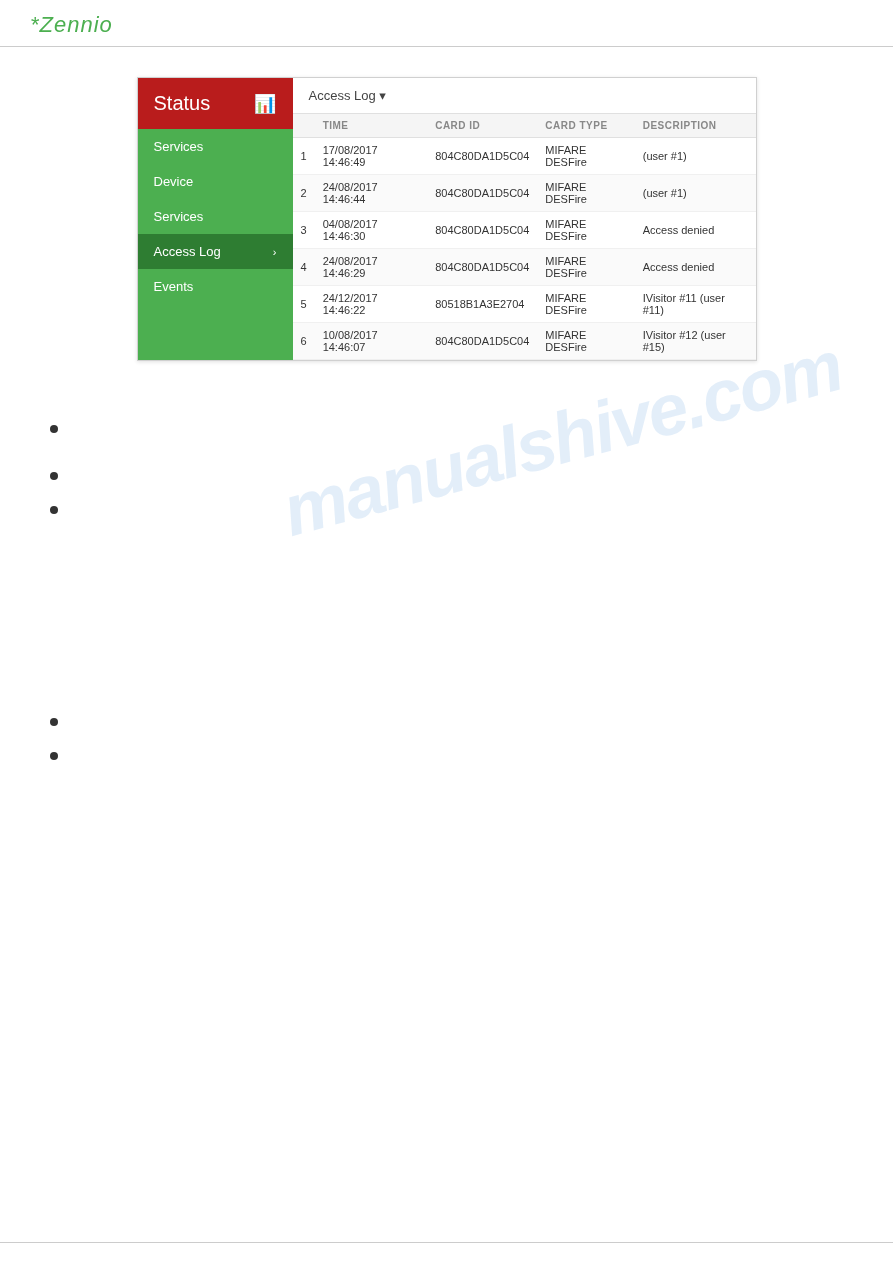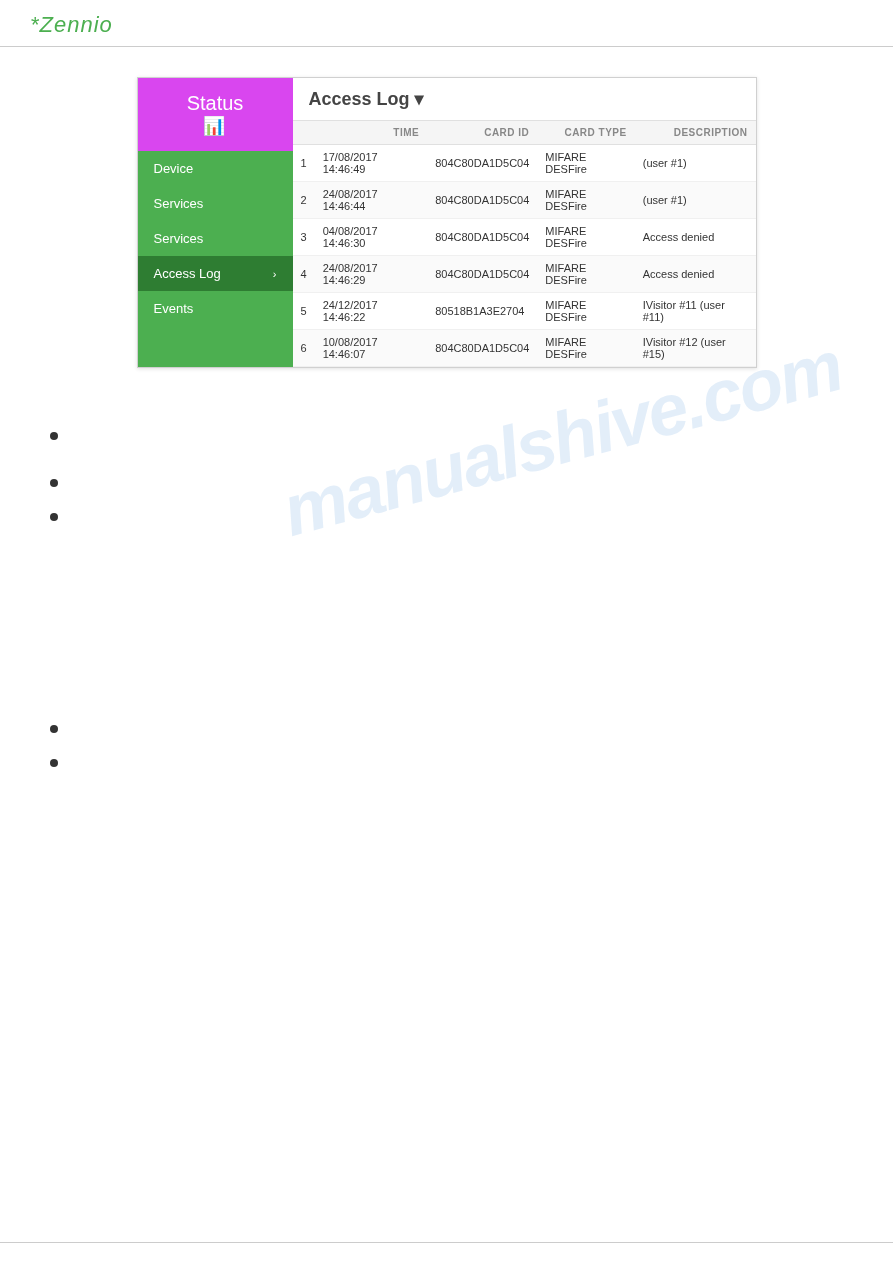--- a/index.html
+++ b/index.html
@@ -45,26 +45,25 @@
       background: #fff;
     }
 
     
     .sidebar {
       width: 155px;
       background: #4caf50;
       flex-shrink: 0;
     }
     .sidebar-header {
-      background: #d946ef;
+      background: #b91c1c;
       padding: 14px 16px 14px 16px;
       display: flex;
       align-items: center;
-      justify-content: center;
-      flex-direction: column;
+      justify-content: space-between;
     }
     .sidebar-title {
       color: #fff;
       font-size: 20px;
       font-weight: 400;
     }
     .sidebar-icon {
       color: #fff;
       font-size: 18px;
     }
@@ -90,36 +89,36 @@
       flex: 1;
       background: #fff;
     }
     .content-header {
       padding: 10px 16px;
       border-bottom: 1px solid #e0e0e0;
       display: flex;
       align-items: center;
     }
     .content-title {
-      font-size: 18px;
+      font-size: 13px;
       color: #444;
-      font-weight: 700;
+      font-weight: 400;
     }
 
     
     .log-table {
       width: 100%;
       border-collapse: collapse;
       font-size: 11px;
     }
     .log-table thead tr {
       background: #f5f5f5;
     }
     .log-table th {
-      text-align: right;
+      text-align: left;
       padding: 6px 8px;
       color: #888;
       font-weight: 600;
       font-size: 10px;
       letter-spacing: 0.5px;
       border-bottom: 1px solid #e0e0e0;
       text-transform: uppercase;
     }
     .log-table td {
       padding: 6px 8px;
@@ -198,24 +197,24 @@
 <div class="main">
 
   <div class="panel-container">
 
     <div class="sidebar">
       <div class="sidebar-header">
         <span class="sidebar-title">Status</span>
         <span class="sidebar-icon">📊</span>
       </div>
       <div class="sidebar-item">
+        <span>Services</span>
+      </div>
+      <div class="sidebar-item">
         <span>Device</span>
-      </div>
-      <div class="sidebar-item">
-        <span>Services</span>
       </div>
       <div class="sidebar-item">
         <span>Services</span>
       </div>
       <div class="sidebar-item active">
         <span>Access Log</span>
         <span class="chevron">›</span>
       </div>
       <div class="sidebar-item">
         <span>Events</span>

